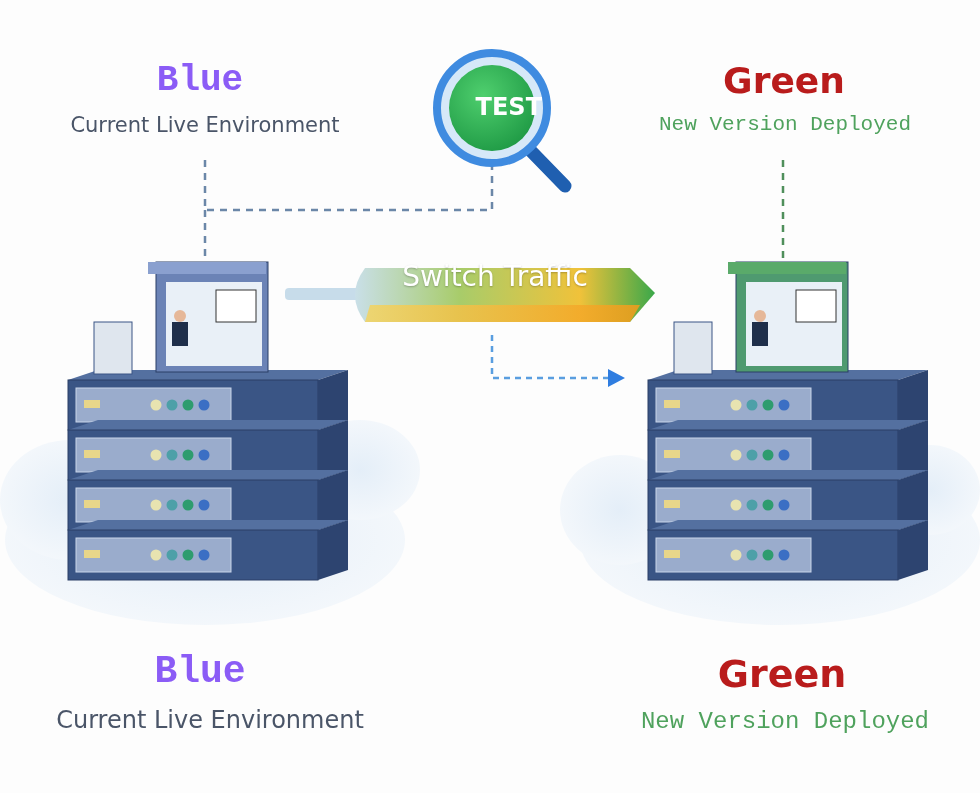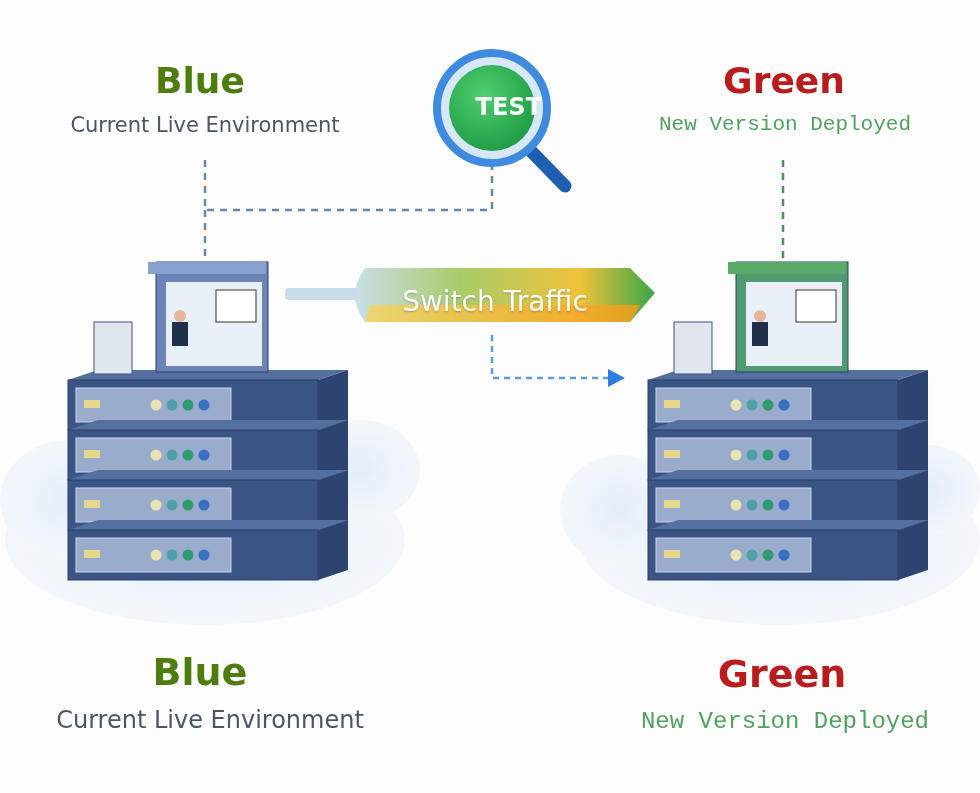--- a/index.html
+++ b/index.html
@@ -1,20 +1,20 @@
 <!DOCTYPE html>
 <html><head>
 <meta charset="utf-8">
 <style>
   html, body { margin:0; padding:0; }
   body { width:980px; height:793px; background:#fdfdfd; position:relative; overflow:hidden;
          font-family:"DejaVu Sans", sans-serif; }
   .abs { position:absolute; }
   .title { font-weight:bold; text-align:center; }
-  .blue-title { color:#4d7c0f; }
+  .blue-title { color:#8b5cf6;font-family:Liberation Mono, monospace; }
   .green-title { color:#b91c1c;text-align:center; }
   .sub { text-align:center; }
   .blue-sub { color:#4a5568;text-align:center; }
   .green-sub { color:#4fa25d;font-family:Liberation Mono, monospace; }
   svg { position:absolute; left:0; top:0; }
 </style>
 </head>
 <body>
 
 <svg width="980" height="793" viewBox="0 0 980 793">
@@ -184,18 +184,18 @@
   </g>
 </svg>
 
 <div class="abs title blue-title" style="left:100px;top:60px;width:200px;font-size:36px;">Blue</div>
 <div class="abs sub blue-sub" style="left:30px;top:113px;width:350px;font-size:21px;">Current Live Environment</div>
 <div class="abs title green-title" style="left:684px;top:60px;width:200px;font-size:36px;">Green</div>
 <div class="abs sub green-sub" style="left:620px;top:113px;width:330px;font-size:21px;">New Version Deployed</div>
 
 <div class="abs" style="left:442px;top:93px;width:100px;text-align:right;color:#fff;font-weight:bold;font-size:24px;">TEST</div>
 
-<div class="abs" style="left:385px;top:285px;width:220px;text-align:center;color:#fff;font-size:28px;text-shadow:0 1px 2px rgba(0,0,0,0.25);">Switch Traffic</div>
+<div class="abs" style="left:385px;top:260px;width:220px;text-align:center;color:#fff;font-size:28px;text-shadow:0 1px 2px rgba(0,0,0,0.25);">Switch Traffic</div>
 
 <div class="abs title blue-title" style="left:100px;top:650px;width:200px;font-size:38px;">Blue</div>
 <div class="abs sub blue-sub" style="left:20px;top:706px;width:380px;font-size:24px;">Current Live Environment</div>
 <div class="abs title green-title" style="left:682px;top:652px;width:200px;font-size:38px;">Green</div>
 <div class="abs sub green-sub" style="left:620px;top:708px;width:330px;font-size:24px;">New Version Deployed</div>
 
 </body></html>

